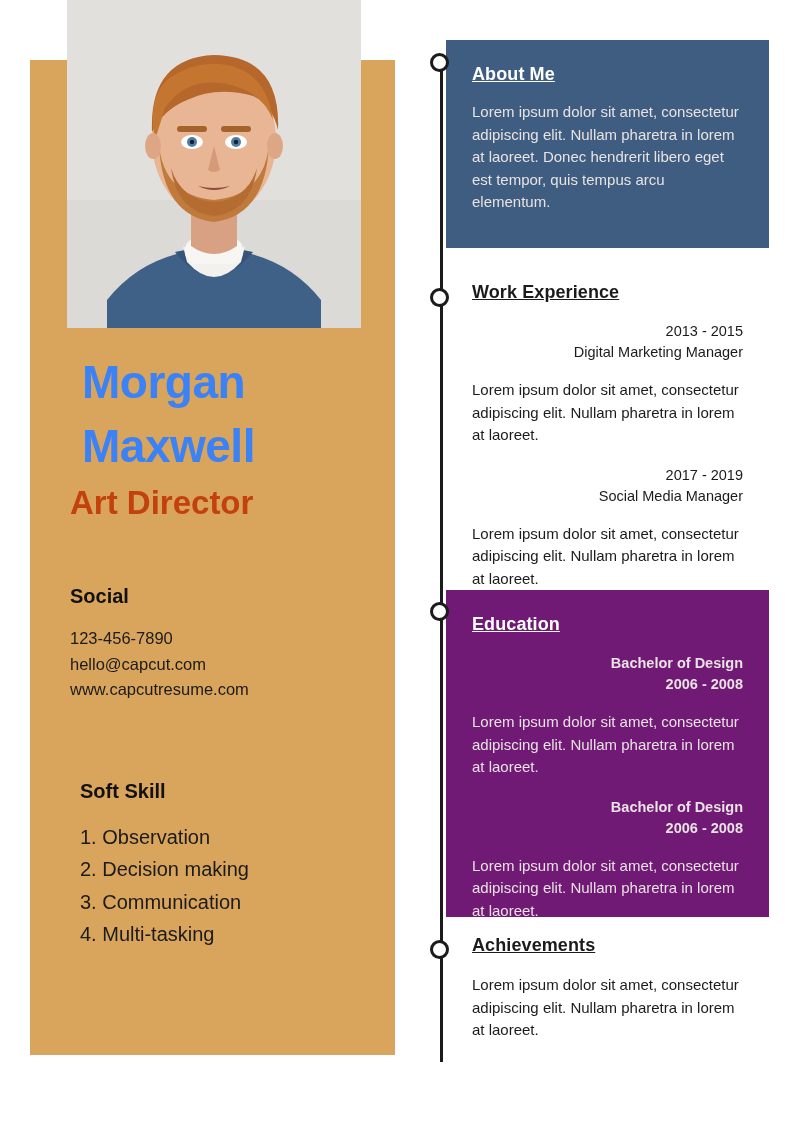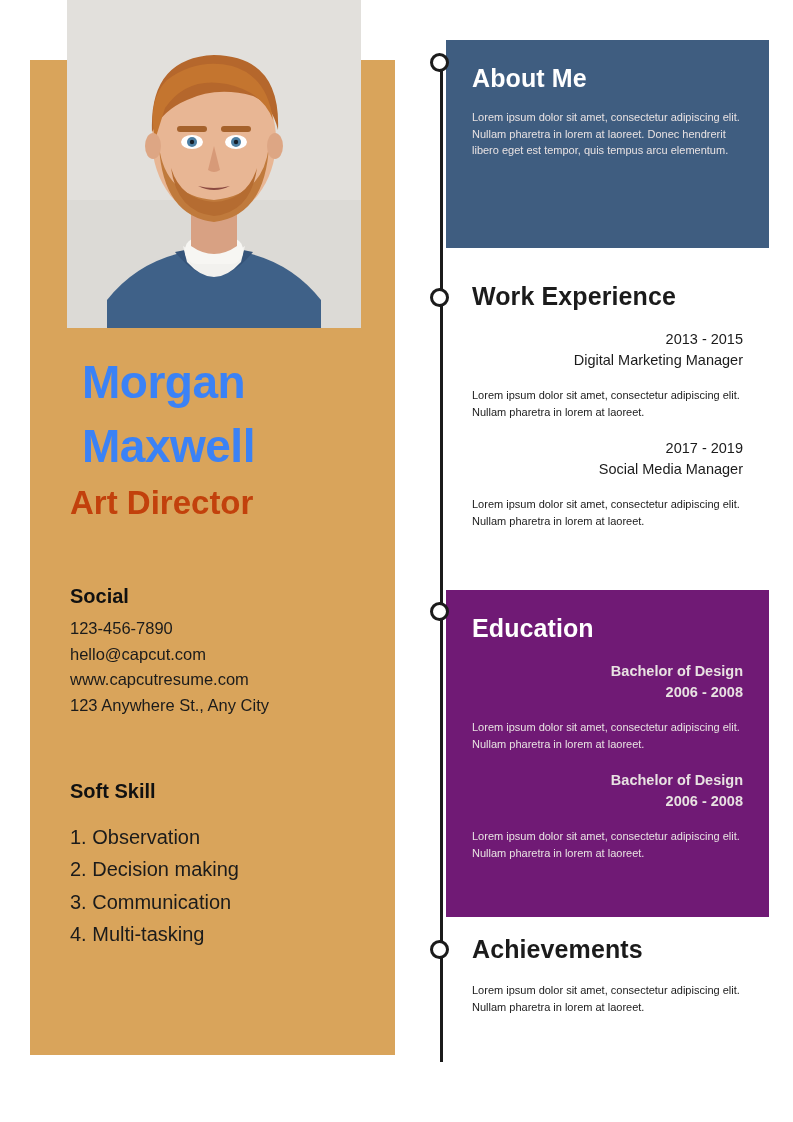--- a/index.html
+++ b/index.html
@@ -65,28 +65,28 @@
     color: #111111;
     margin: 0;
   }
   .contact-block {
     position: absolute;
     left: 70px;
     top: 585px;
     width: 300px;
   }
   .contact-lines {
-    margin-top: 8px;
+    margin-top: 18px;
     font-size: 16.5px;
     line-height: 1.55;
     color: #1b1b1b;
   }
   .skills-block {
     position: absolute;
-    left: 70px;
+    left: 80px;
     top: 780px;
     width: 300px;
   }
   .skills-lines {
     margin-top: 18px;
     font-size: 20px;
     line-height: 1.62;
     color: #1b1b1b;
   }
 
@@ -124,27 +124,28 @@
     box-sizing: border-box;
   }
   .card.filled {
     padding: 24px 26px 26px 26px;
   }
   .card.plain {
     padding: 0 26px 0 26px;
   }
   .card h2 {
     margin: 0;
-    font-size: 25px;
+    font-size: 18px;
     font-weight: bold;
     letter-spacing: 0.1px;
+    text-decoration: underline;
   }
   .card p {
     margin: 0;
-    font-size: 11px;
+    font-size: 15px;
     line-height: 1.5;
   }
   .body-dark { color: #1b1b1b; }
   .body-light { color: #e8e2e2; }
   .h-dark { color: #1b1b1b; }
   .h-light { color: #ffffff; }
 
   .gap-top-16 { margin-top: 16px !important; }
   .gap-top-18 { margin-top: 18px !important; }
 
@@ -205,21 +206,20 @@
   <div class="name">Maxwell</div>
   <div class="role">Art Director</div>
 </div>
 
 <div class="contact-block">
   <h2 class="section-h-left">Social</h2>
   <div class="contact-lines">
     <div>123-456-7890</div>
     <div>hello@capcut.com</div>
     <div>www.capcutresume.com</div>
-    <div>123 Anywhere St., Any City</div>
   </div>
 </div>
 
 <div class="skills-block">
   <h2 class="section-h-left">Soft Skill</h2>
   <div class="skills-lines">
     <div>1. Observation</div>
     <div>2. Decision making</div>
     <div>3. Communication</div>
     <div>4. Multi-tasking</div>

